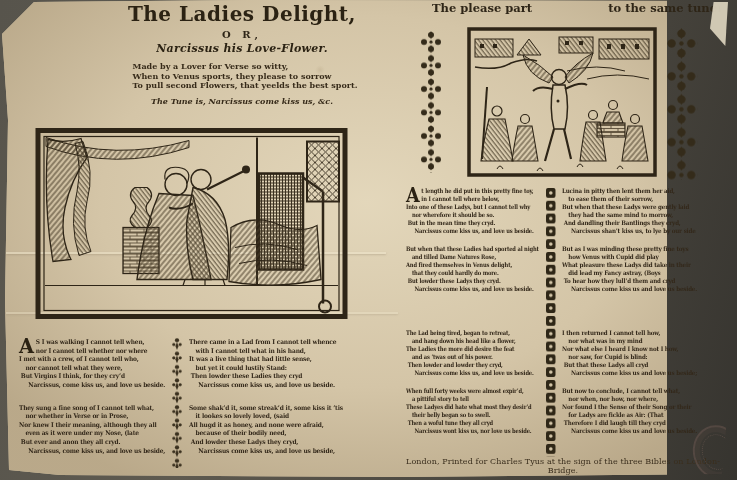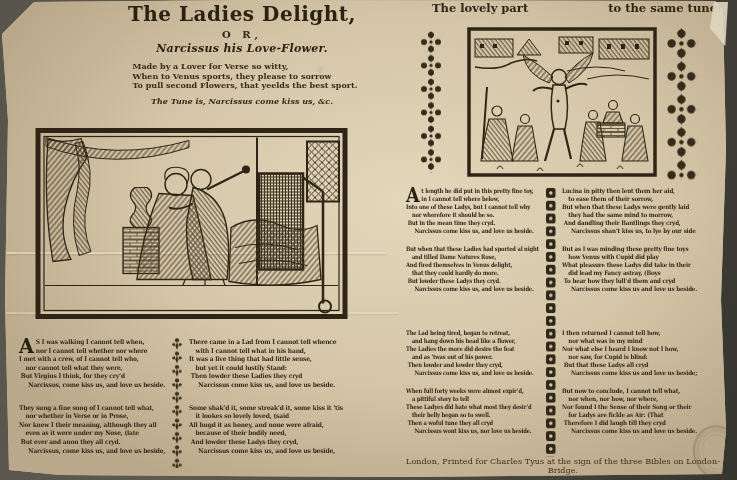--- a/index.html
+++ b/index.html
@@ -3,21 +3,21 @@
 <meta charset="utf-8">
 <style>
   html,body{margin:0;padding:0;}
   body{
     width:737px;height:480px;overflow:hidden;
     background:linear-gradient(105deg,#57544c 0%,#5e5a50 35%,#45423b 78%,#36342f 100%);
     font-family:"DejaVu Serif", serif;
   }
   .scene{position:relative;width:737px;height:480px;}
   .paper{
-    position:absolute;left:0;top:0;width:737px;height:480px;
+    position:absolute;left:0;top:0;width:667px;height:480px;
     background-color:#d2c3a5;
     background-image:
       radial-gradient(circle 9px at 648px 252px, rgba(140,120,90,.30), transparent 70%),
       radial-gradient(circle 6px at 104px 423px, rgba(140,120,90,.25), transparent 70%),
       radial-gradient(circle 12px at 500px 122px, rgba(150,130,95,.18), transparent 70%),
       radial-gradient(circle 7px at 320px 70px, rgba(150,130,95,.18), transparent 70%),
       radial-gradient(ellipse 460px 320px at 55% 42%, rgba(228,216,188,.95), rgba(212,197,167,.95) 58%, rgba(184,167,136,.95) 100%);
     clip-path:polygon(34px 2px,250px 0px,715px 1px,723px 10px,726px 150px,721px 300px,726px 430px,722px 474px,400px 477px,60px 475px,9px 470px,5px 300px,8px 120px,2px 34px);
   }
   .tear{position:absolute;left:710px;top:2px;width:18px;height:44px;background:#e0d7c1;
@@ -212,21 +212,21 @@
       <div class="vline">Some shak’d it, some streak’d it, some kiss it ’tis</div>
           <div class="vline">it lookes so lovely loved,   (said</div>
           <div class="vline">All hugd it as honey, and none were afraid,</div>
           <div class="vline">because of their bodily need,</div>
           <div class="vline">And lowder these Ladys they cryd,</div>
           <div class="vline">Narcissus come kiss us, and love us beside,</div>
         </div>
     </div>
 
     <header class="rp-header">
-      <span class="h1">The lovely part</span>
+      <span class="h1">The please part</span>
       <span class="h2">to the same tune!</span>
     </header>
 
     <svg class="strip strip-a" width="24" height="142">
       <rect width="23" height="142" fill="url(#patB)"></rect>
     </svg>
 
     <figure class="woodcut wc-right">
       <svg viewBox="0 0 190 150" width="190" height="150">
         <rect x="2" y="2" width="186" height="146" fill="none" stroke="#2e2517" stroke-width="3.5"></rect>

